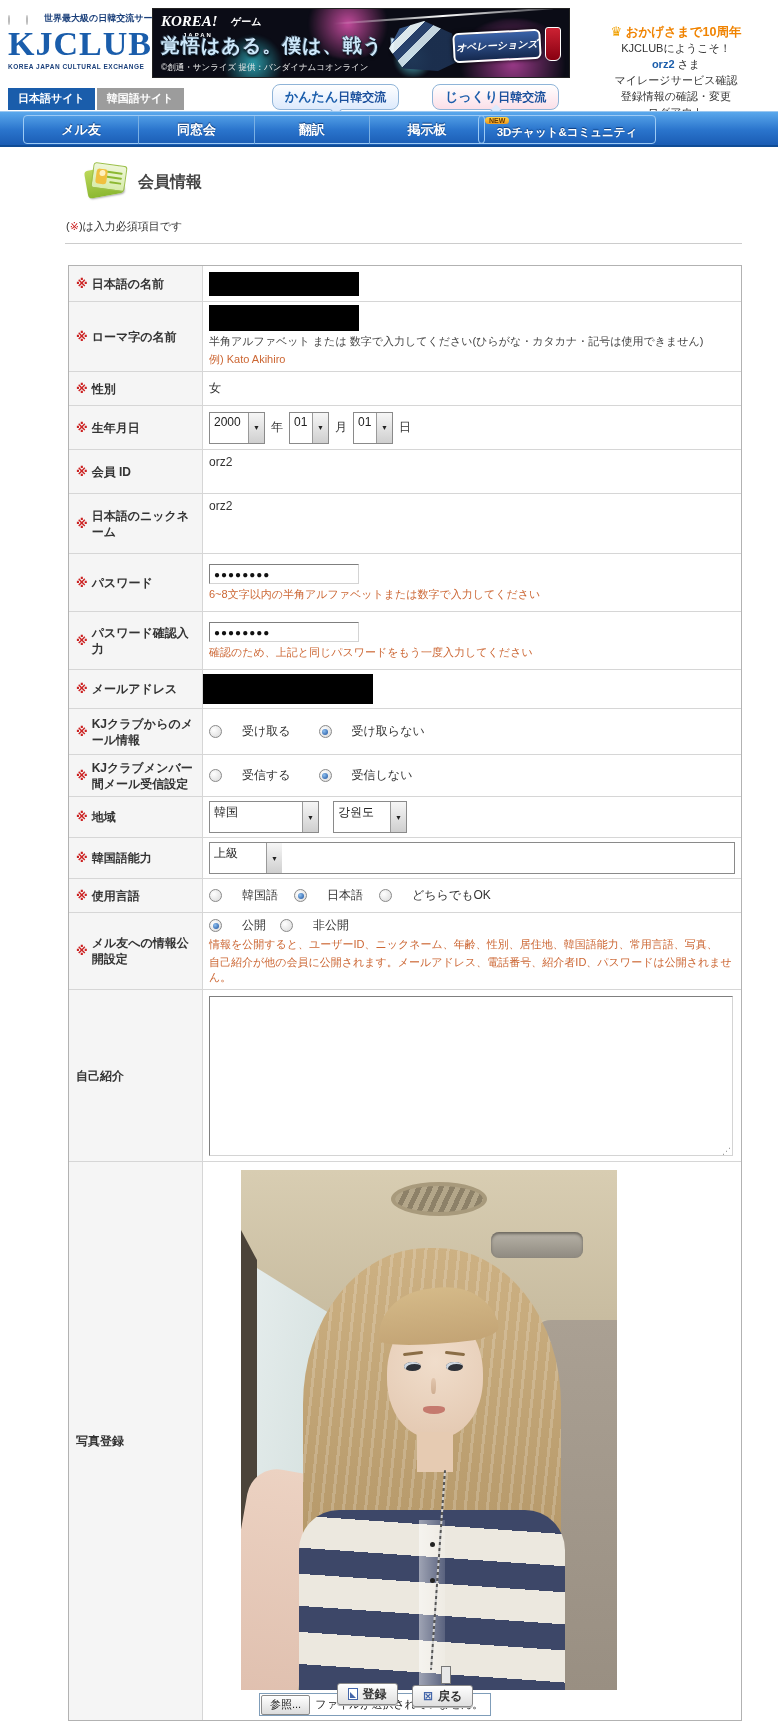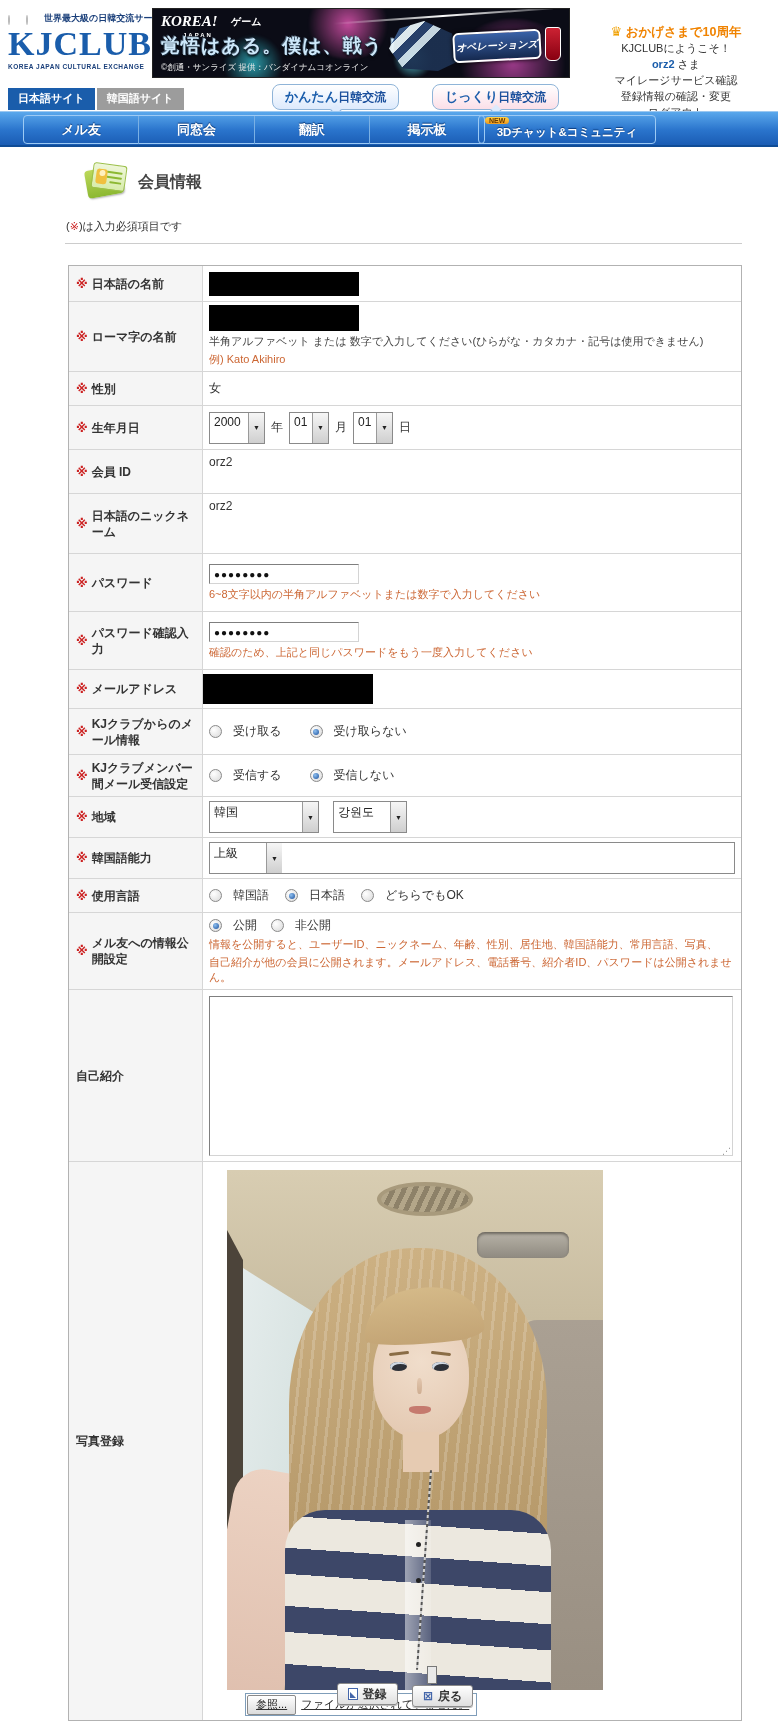--- a/index.html
+++ b/index.html
@@ -106,27 +106,27 @@
   .tinput { width:150px; height:20px; border:1px solid; border-color:#7f7f7f #d4d4d4 #d4d4d4 #7f7f7f; background:#fff; font-size:10px; letter-spacing:1px; padding:3px 4px; color:#111; line-height:14px; overflow:hidden; white-space:nowrap;}
 
   .sel { display:inline-flex; align-items:stretch; border:1px solid #8a8a8a; background:#fff; height:32px; font-size:12px; }
   .sel .txt { padding:2px 4px 0; color:#222; overflow:hidden; white-space:nowrap; }
   .sel .arrow { width:16px; background:linear-gradient(#f6f6f6,#cfcfcf); border-left:1px solid #9a9a9a; display:flex; align-items:center; justify-content:center; font-size:7px; color:#222;}
   .sel.w-year .txt { width:38px; } .sel.w-2 .txt { width:22px; }
   .sel.w-country .txt { width:92px; } .sel.w-prov .txt { width:56px; } .sel.w-level .txt { width:56px; }
 
   .radio { width:13px; height:13px; min-width:13px; border-radius:50%; border:1px solid #8a8a8a; background:radial-gradient(circle at 35% 35%, #ffffff, #d8d8d8); display:inline-block; position:relative; }
   .radio.on::after { content:""; position:absolute; inset:2.5px; border-radius:50%; background:radial-gradient(circle at 35% 35%, #8ec0f0, #1a4f9c); }
-  .opt { display:inline-flex; align-items:center; gap:11px; margin-right:22px;justify-content:flex-end; }
+  .opt { display:inline-flex; align-items:center; gap:20px; margin-right:22px;justify-content:flex-end; }
   .opt span.lbl { font-size:12px; color:#333; }
 
   .ta { width:524px; height:160px; border:1px solid; border-color:#7f7f7f #d4d4d4 #d4d4d4 #7f7f7f; background:#fff; position:relative; }
   .ta .grip { position:absolute; right:1px; bottom:0; font-size:9px; color:#999; line-height:8px;}
 
-  .photo-wrap { margin-left:18px;text-decoration:underline; }
+  .photo-wrap { margin-left:32px; }
   .photo { position:relative; width:376px; height:520px; overflow:hidden; background:linear-gradient(#d2c7ac,#bdb096); }
   .ph { position:absolute; }
   .ph-ceiling { left:0; top:0; width:376px; height:150px; background:linear-gradient(#d8cdb2,#c8bca0); }
   .ph-vent { left:150px; top:12px; width:96px; height:34px; border-radius:50%; border:4px solid #a89a7c; background:repeating-linear-gradient(115deg,#8d8168 0 5px,#b3a689 5px 10px); }
   .ph-dome { left:250px; top:62px; width:92px; height:26px; border-radius:8px; background:linear-gradient(#b8b3a8,#8f8a80); box-shadow:inset 0 2px 3px #6a655c; }
   .ph-window { left:0; top:88px; width:88px; height:250px; background:linear-gradient(100deg,#e7eeee,#d4e0de); clip-path:polygon(0 0,100% 22%,72% 100%,0 100%); }
   .ph-frame { left:0; top:60px; width:16px; height:300px; background:#4c443a; clip-path:polygon(0 0,100% 10%,100% 100%,0 100%); }
   .ph-seat { left:292px; top:150px; width:84px; height:370px; background:linear-gradient(#aaa093,#998f82); border-radius:18px 0 0 0; }
   .ph-hair { left:62px; top:78px; width:258px; height:460px; background:linear-gradient(#cdb183,#b79a6b 60%,#a98c5e); border-radius:48% 48% 10% 10% / 34% 34% 6% 6%; }
   .ph-hair::after { content:""; position:absolute; inset:0; border-radius:inherit; background:repeating-linear-gradient(96deg,rgba(255,255,255,.18) 0 3px,rgba(0,0,0,0) 3px 11px); }

